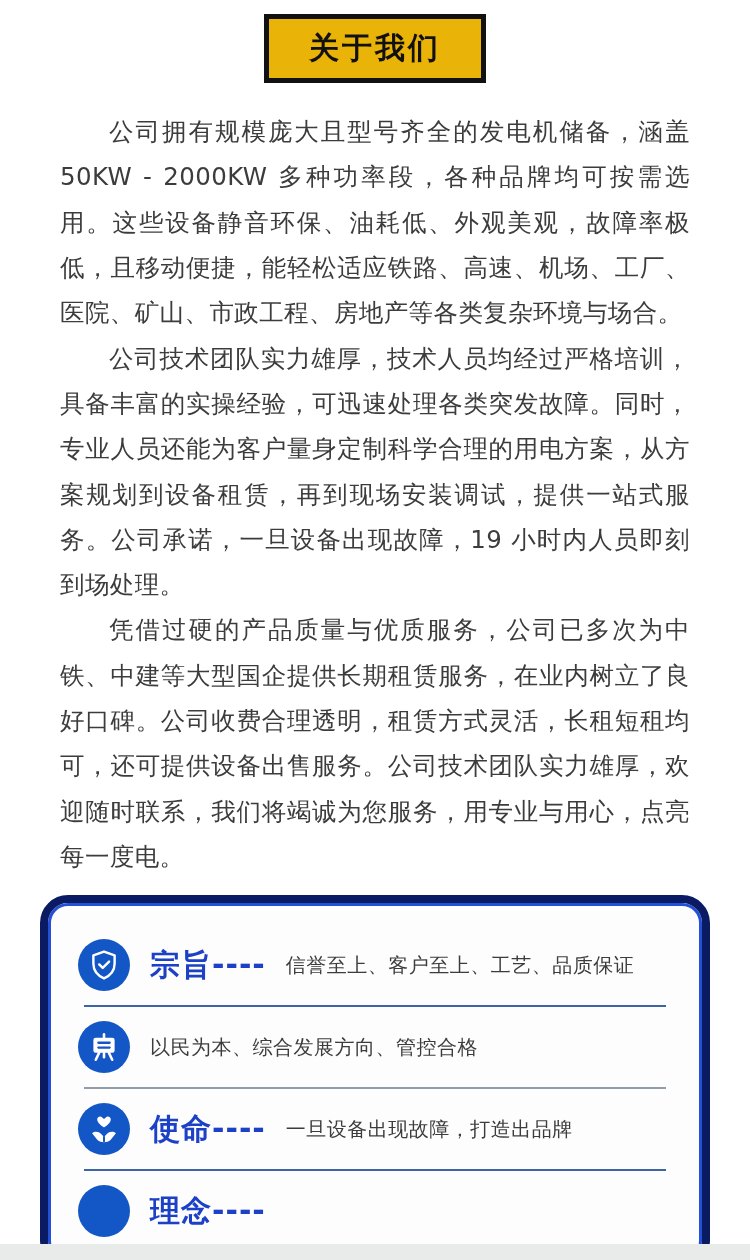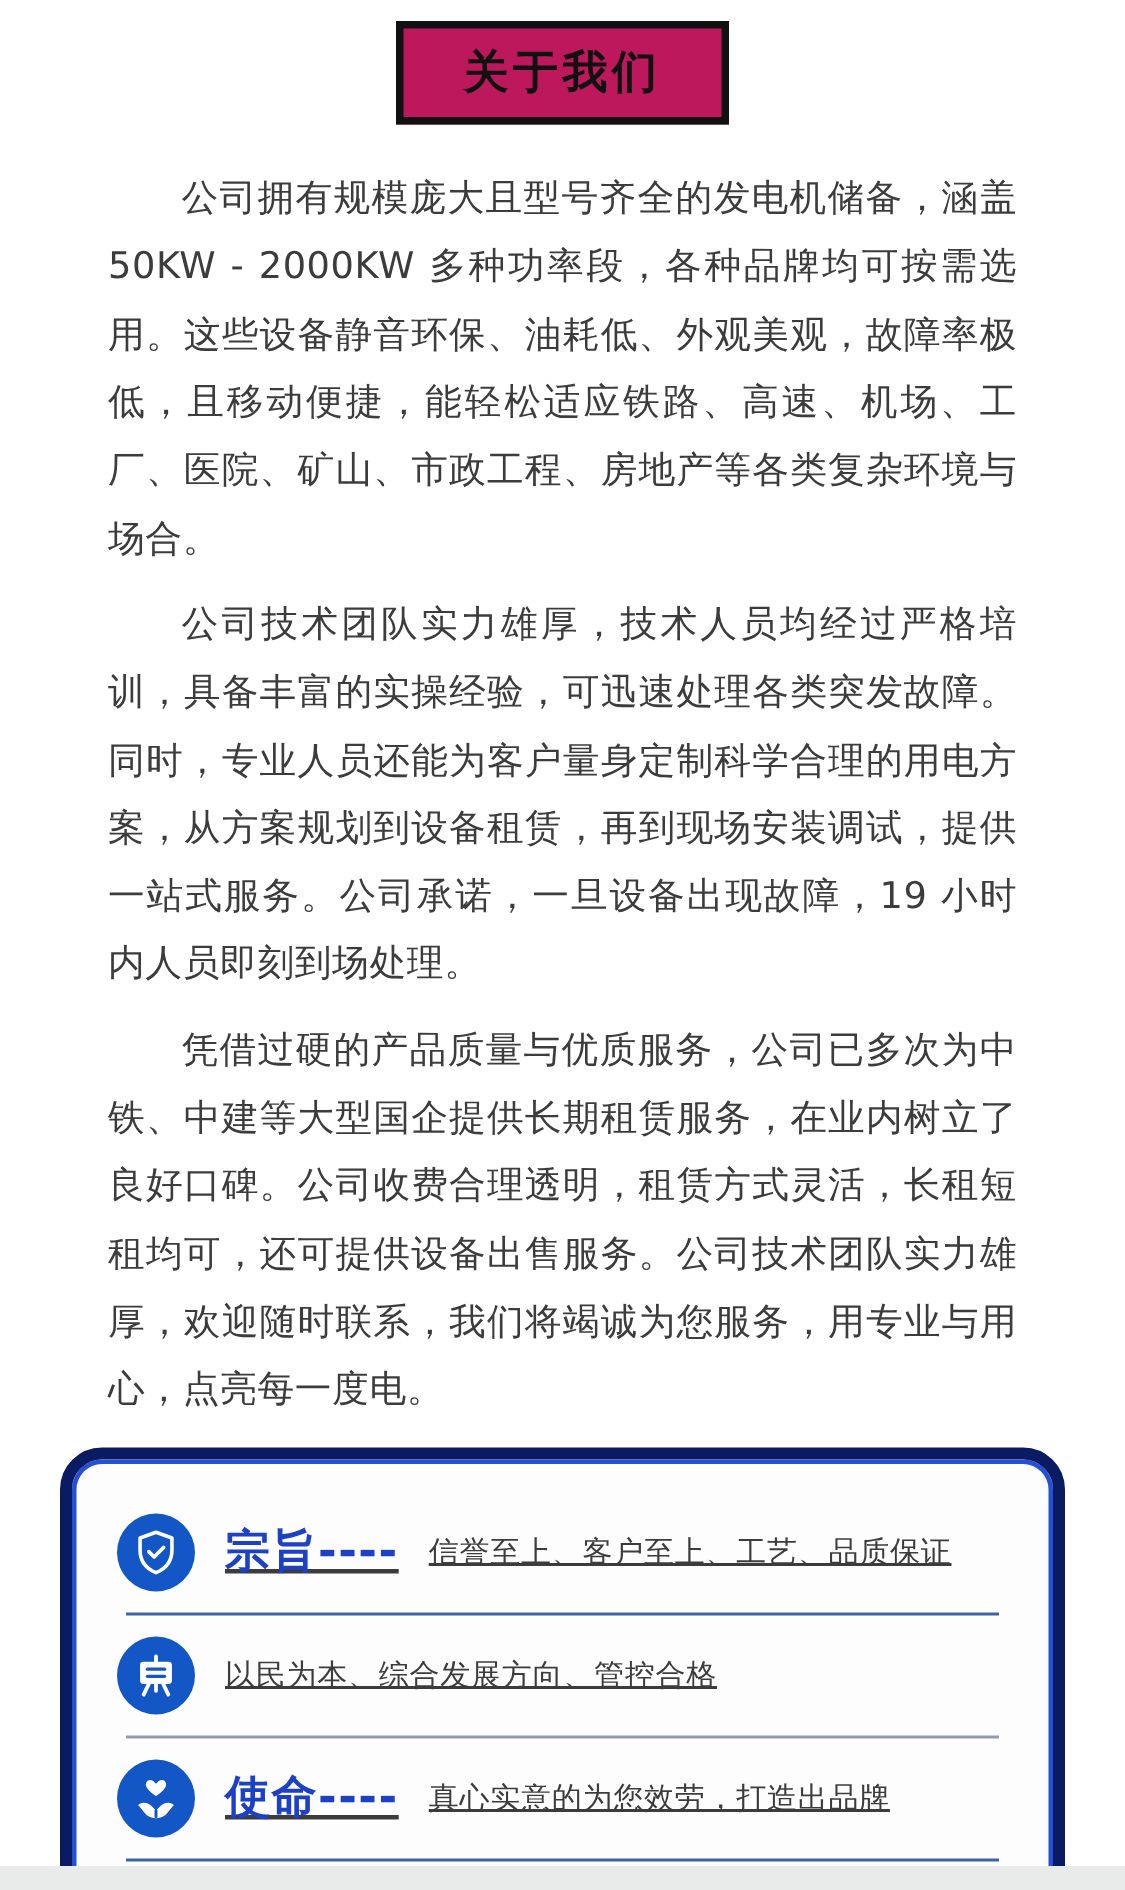--- a/index.html
+++ b/index.html
@@ -21,55 +21,54 @@
     width:750px;height:1260px;position:relative;overflow:hidden;
     background:var(--page-bg);
     font-family:"DejaVu Sans","Liberation Sans",sans-serif;
     color:var(--text-color);
   }
   .title-box{
     width:-moz-fit-content;width:fit-content;
     margin:14px auto 0;
     border:5px solid var(--heading-color);
     padding:9px 40px;
-    background:#be185d;
+    background:#eab308;
   }
   .title-box span{
     font-size:30px;font-weight:bold;color:var(--heading-color);letter-spacing:3px;
   }
   .about-text{
     margin:26px 60px 0;
     font-size:24.5px;
     line-height:1.85;
     letter-spacing:0.4px;
     text-align:justify;
     font-weight:500;
   }
-  .about-text p{margin:12px;text-indent:2em;}
+  .about-text p{margin:0;text-indent:2em;}
   .panel{
     width:670px;
     margin:16px auto 0;
     border:8px solid var(--panel-border);
     border-radius:28px;
     box-shadow:inset 0 0 0 3px var(--panel-ring);
     background:var(--panel-bg);
     padding:26px 22px 14px;
   }
   .panel-title{
     text-align:center;
     color:var(--accent-blue);
     font-size:36px;
     font-weight:bold;
     letter-spacing:2px;
     margin:4px 0 16px;
   }
   .principle-row{
     display:flex;align-items:center;gap:20px;
     padding:10px 8px;
-    text-decoration:underline;
   }
   .icon-circle{
     width:52px;height:52px;border-radius:50%;
     background:var(--icon-blue);
     display:flex;align-items:center;justify-content:center;
     flex:0 0 auto;
   }
   .icon-circle svg{display:block;}
   .row-label{
     color:var(--accent-blue);font-size:30px;font-weight:bold;white-space:nowrap;
@@ -132,21 +131,21 @@
 
   <div class="principle-row">
     <span class="icon-circle">
       <svg width="34" height="34" viewBox="0 0 24 24">
         <path d="M12 10.8 C12 10.8 7.2 7.9 7.2 5.4 C7.2 3.4 9.4 2.6 10.7 3.8 L12 5 L13.3 3.8 C14.6 2.6 16.8 3.4 16.8 5.4 C16.8 7.9 12 10.8 12 10.8 Z" fill="#ffffff"></path>
         <path d="M3.6 15 C5.6 13.4 8.4 13.9 10 15.6 L12 17.6 L14 15.6 C15.6 13.9 18.4 13.4 20.4 15 L16.6 19.7 C14 21.8 10 21.8 7.4 19.7 Z" fill="#ffffff"></path>
         <line x1="12" y1="17.6" x2="12" y2="20.6" stroke="#1356c5" stroke-width="1.4" stroke-linecap="round"></line>
       </svg>
     </span>
     <span class="row-label">使命----</span>
-    <span class="row-text">真心实意的为您效劳，打造出品牌</span>
+    <span class="row-text">一旦设备出现故障，打造出品牌</span>
   </div>
   <hr class="divider d-blue">
 
   <div class="principle-row">
     <span class="icon-circle">
       
     </span>
     <span class="row-label">理念----</span>
 
   </div>

